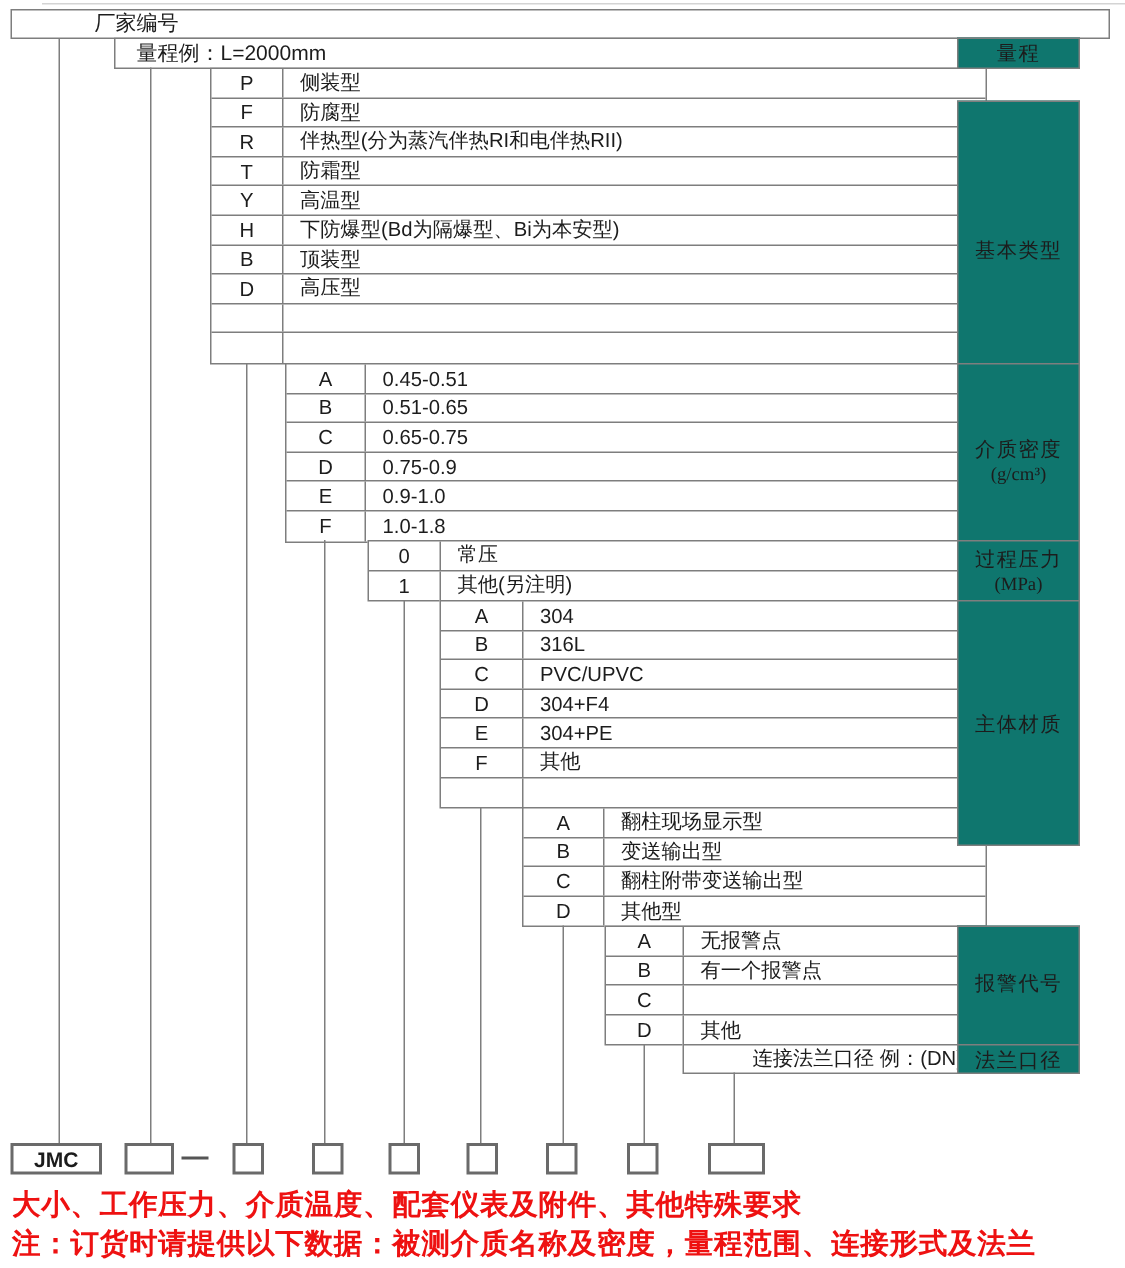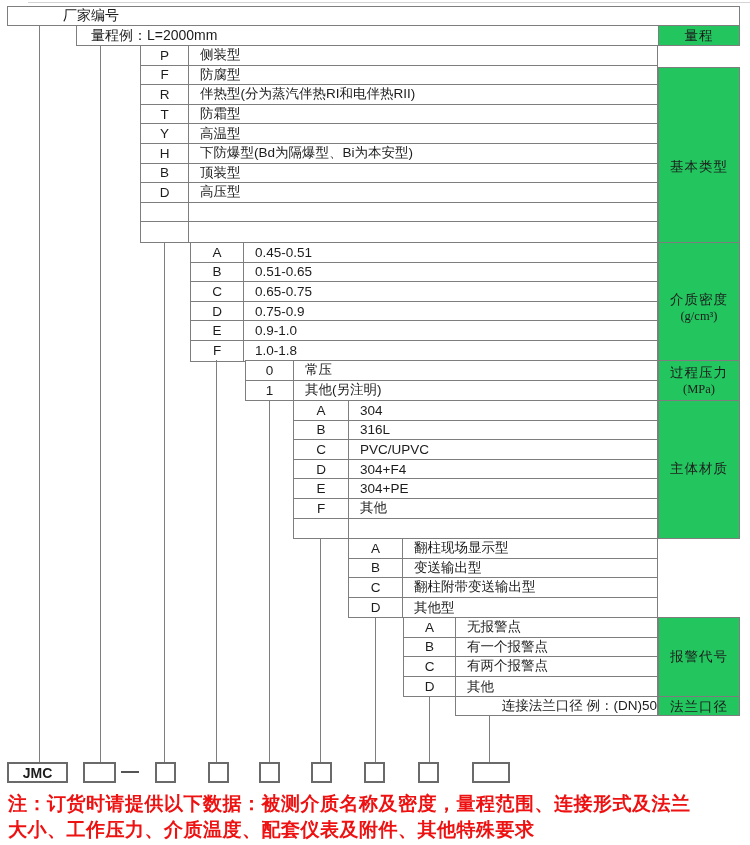--- a/index.html
+++ b/index.html
@@ -20,29 +20,29 @@
              padding-left:14px;font-size:14px;}
   #sec-basic{left:140px;top:45px;width:518px;}   #sec-basic .code{width:48px;}
   #sec-density{left:190px;top:242px;width:468px;} #sec-density .code{width:53px;}
   #sec-pressure{left:245px;top:360px;width:413px;} #sec-pressure .code{width:48px;}
   #sec-material{left:293px;top:400px;width:365px;} #sec-material .code{width:55px;}
   #sec-display{left:348px;top:538px;width:310px;} #sec-display .code{width:54px;}
   #sec-alarm{left:403px;top:617px;width:255px;}   #sec-alarm .code{width:52px;}
   #sec-flange{left:455px;top:696px;width:203px;height:20px;display:flex;align-items:center;
               padding-left:12px;font-size:13.5px;white-space:nowrap;justify-content:flex-end;}
   
-  .lbl{position:absolute;left:658px;width:82px;box-sizing:border-box;border:1px solid #7e7e7e;
-       background:#22c55e;display:flex;flex-direction:column;align-items:center;justify-content:center;
+  .lbl{position:absolute;left:638px;width:82px;box-sizing:border-box;border:1px solid #7e7e7e;
+       background:#0f766e;display:flex;flex-direction:column;align-items:center;justify-content:center;
        font-family:"Liberation Serif","DejaVu Serif",serif;font-size:13.5px;letter-spacing:1px;
        text-align:center;line-height:17px;}
   #lbl-range{top:25px;height:21px;}
   #lbl-basic{top:45px;height:198px;margin-top:22px;}
   #lbl-density{top:242px;height:131px;}
   #lbl-pressure{top:360px;height:41px;}
-  #lbl-material{top:400px;height:139px;font-family:Liberation Mono, monospace;}
+  #lbl-material{top:400px;height:164px;}
   #lbl-display{top:538px;height:80px;}
   #lbl-alarm{top:617px;height:80px;font-family:Liberation Mono, monospace;}
   #lbl-flange{top:696px;height:20px;}
   .sub{letter-spacing:0;font-size:12.5px;}
   
   .vl{position:absolute;width:1px;background:#7e7e7e;}
   #vl-1{left:39px;top:26px;height:736px;}
   #vl-2{left:100px;top:45px;height:717px;}
   #vl-3{left:164px;top:242px;height:520px;}
   #vl-4{left:216px;top:360px;height:402px;}
@@ -213,21 +213,20 @@
     <div class="row">
         <div class="code">A</div>
         <div class="desc">无报警点</div>
       </div>
     <div class="row">
         <div class="code">B</div>
         <div class="desc">有一个报警点</div>
       </div>
     <div class="row">
         <div class="code">C</div>
-        <div class="desc">有两个报警点</div>
       </div>
     <div class="row">
         <div class="code">D</div>
         <div class="desc">其他</div>
       </div>
   </div>
 
   <div class="sec" id="sec-flange">
     <span>连接法兰口径 例：(DN)50</span>
   </div>
@@ -273,16 +272,16 @@
   <div class="dash"></div>
   <div class="bx" id="bx-3"></div>
   <div class="bx" id="bx-4"></div>
   <div class="bx" id="bx-5"></div>
   <div class="bx" id="bx-6"></div>
   <div class="bx" id="bx-7"></div>
   <div class="bx" id="bx-8"></div>
   <div class="bx" id="bx-9"></div>
 
   <div id="note">
+    <div>大小、工作压力、介质温度、配套仪表及附件、其他特殊要求</div>
     <div>注：订货时请提供以下数据：被测介质名称及密度，量程范围、连接形式及法兰</div>
-    <div>大小、工作压力、介质温度、配套仪表及附件、其他特殊要求</div>
   </div>
 </div>
 
 </body></html>

